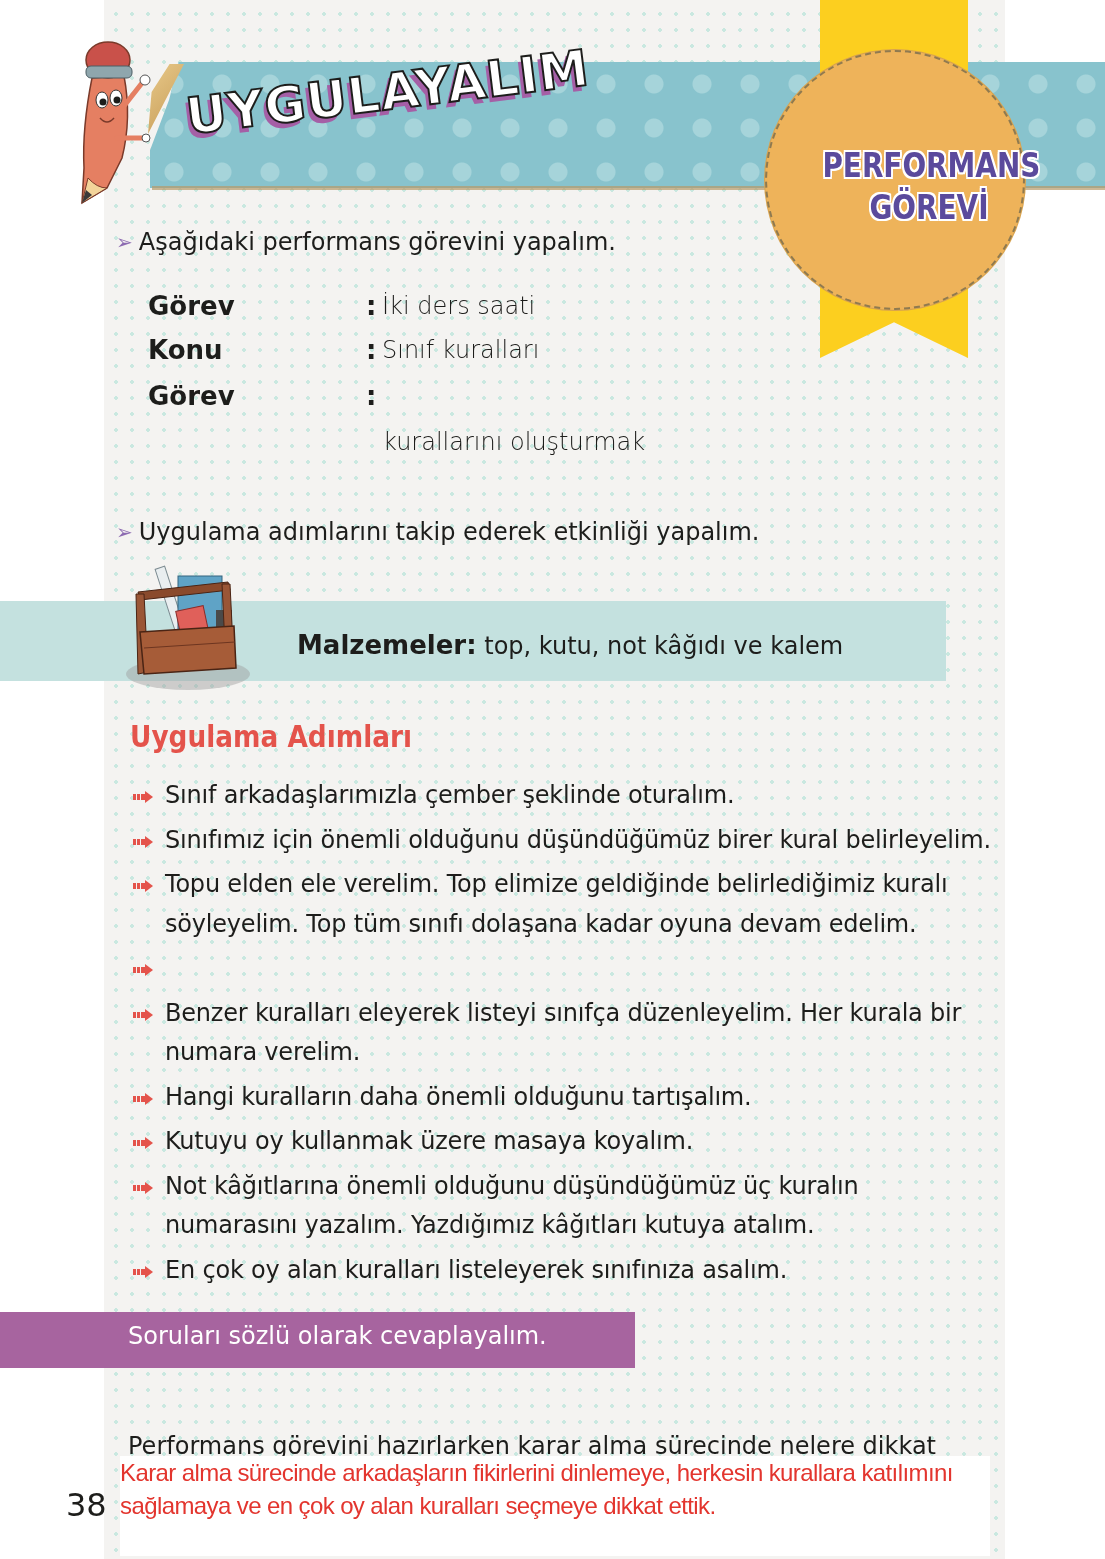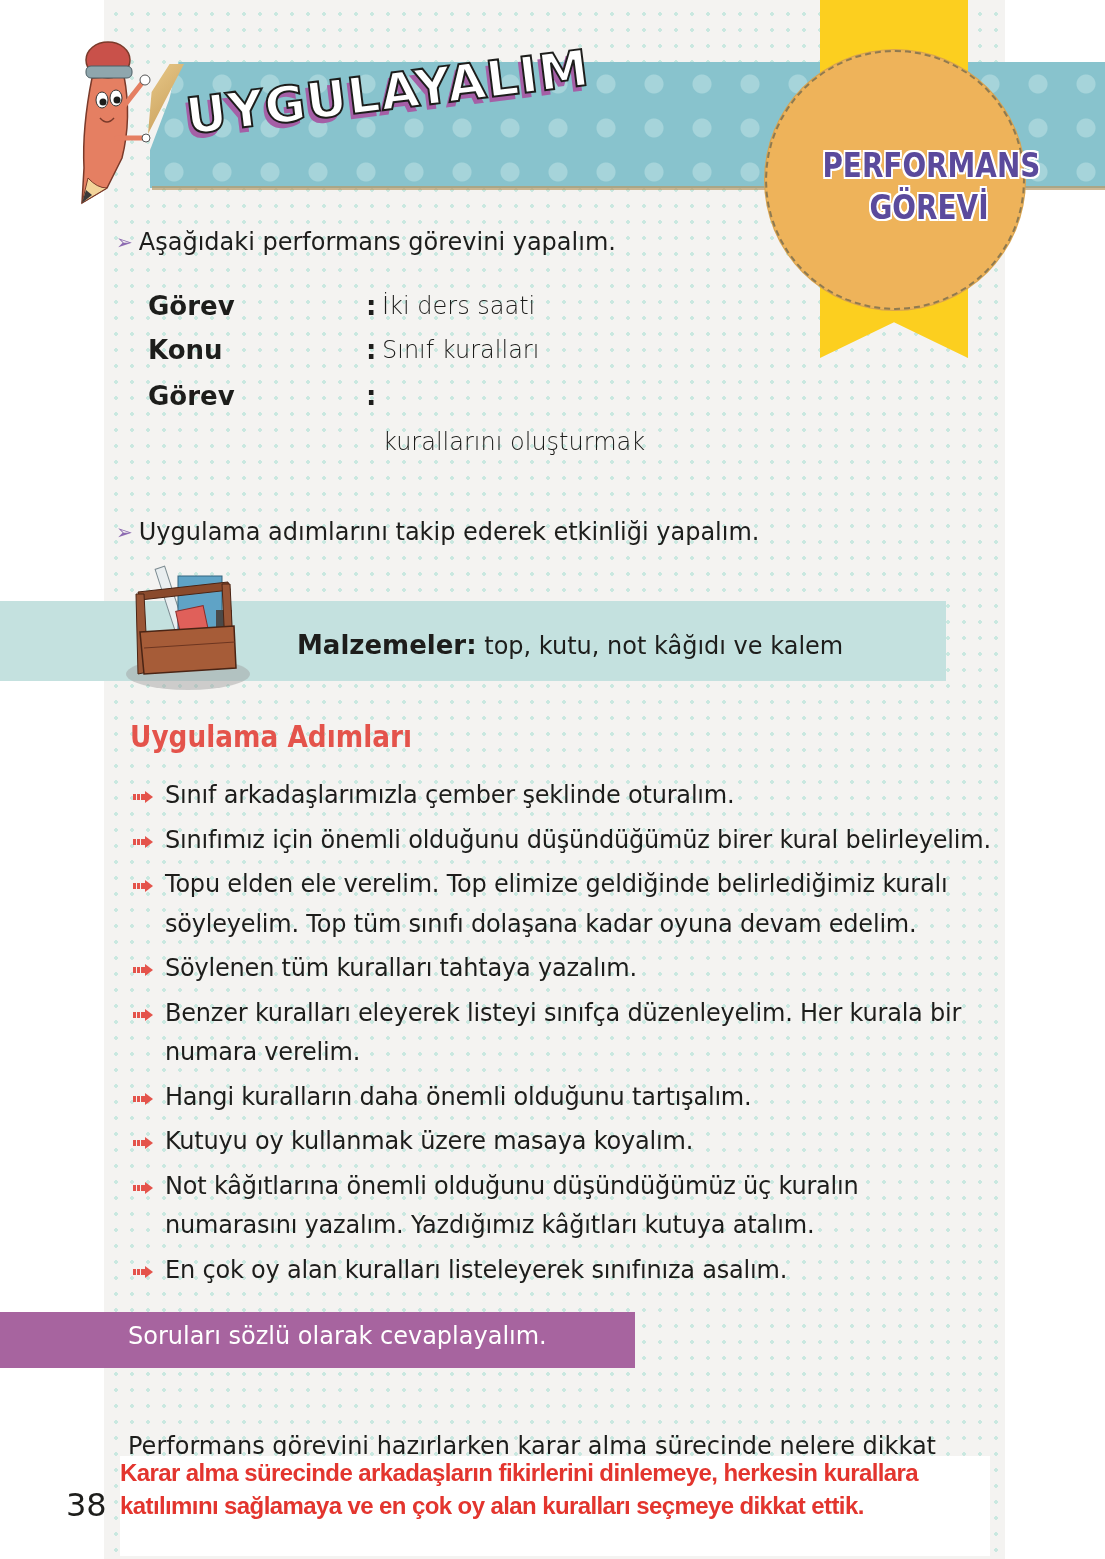--- a/index.html
+++ b/index.html
@@ -109,21 +109,21 @@
   .question {
     position: absolute; left: 128px; top: 1384px; width: 820px; font-size: 24px; line-height: 40px; margin-top: 42px;
   }
   .page-number { position: absolute; left: 66px; top: 1470px; font-size: 32px; color: #1d1d1b; margin-top: 16px; }
   .answer-box {
     position: absolute; left: 120px; top: 1456px; width: 870px; height: 100px;
     background: #ffffff;
   }
   .answer-text {
     position: absolute; left: 120px; top: 1456px; width: 870px;
-    font-family: "Liberation Sans", sans-serif; font-weight: bold; font-size: 24px; line-height: 33px;
+    font-family: "Liberation Sans", sans-serif; font-weight: normal; font-size: 24px; line-height: 33px;
     color: #e3352e; letter-spacing: -0.6px;
   }
 </style>
 </head>
 <body>
 
 <div class="page-panel"></div>
 
 <div class="ribbon"></div>
 <div class="ribbon-shadow"></div>
@@ -229,21 +229,20 @@
     <span class="text">Topu elden ele verelim. Top elimize geldiğinde belirlediğimiz kuralı
 söyleyelim. Top tüm sınıfı dolaşana kadar oyuna devam edelim.</span>
   </li>
   <li class="step">
     <span class="bullet"><svg width="20" height="12" viewBox="0 0 20 12">
           <rect x="0" y="3" width="3" height="6" fill="#e4534b"></rect>
           <rect x="4" y="3" width="3" height="6" fill="#e4534b"></rect>
           <rect x="8" y="3" width="4" height="6" fill="#e4534b"></rect>
           <path d="M12 0 L20 6 L12 12 Z" fill="#e4534b"></path>
         </svg></span>
-    <span class="text">Söylenen tüm kuralları tahtaya yazalım.</span>
   </li>
   <li class="step">
     <span class="bullet"><svg width="20" height="12" viewBox="0 0 20 12">
           <rect x="0" y="3" width="3" height="6" fill="#e4534b"></rect>
           <rect x="4" y="3" width="3" height="6" fill="#e4534b"></rect>
           <rect x="8" y="3" width="4" height="6" fill="#e4534b"></rect>
           <path d="M12 0 L20 6 L12 12 Z" fill="#e4534b"></path>
         </svg></span>
     <span class="text">Benzer kuralları eleyerek listeyi sınıfça düzenleyelim. Her kurala bir
 numara verelim.</span>

